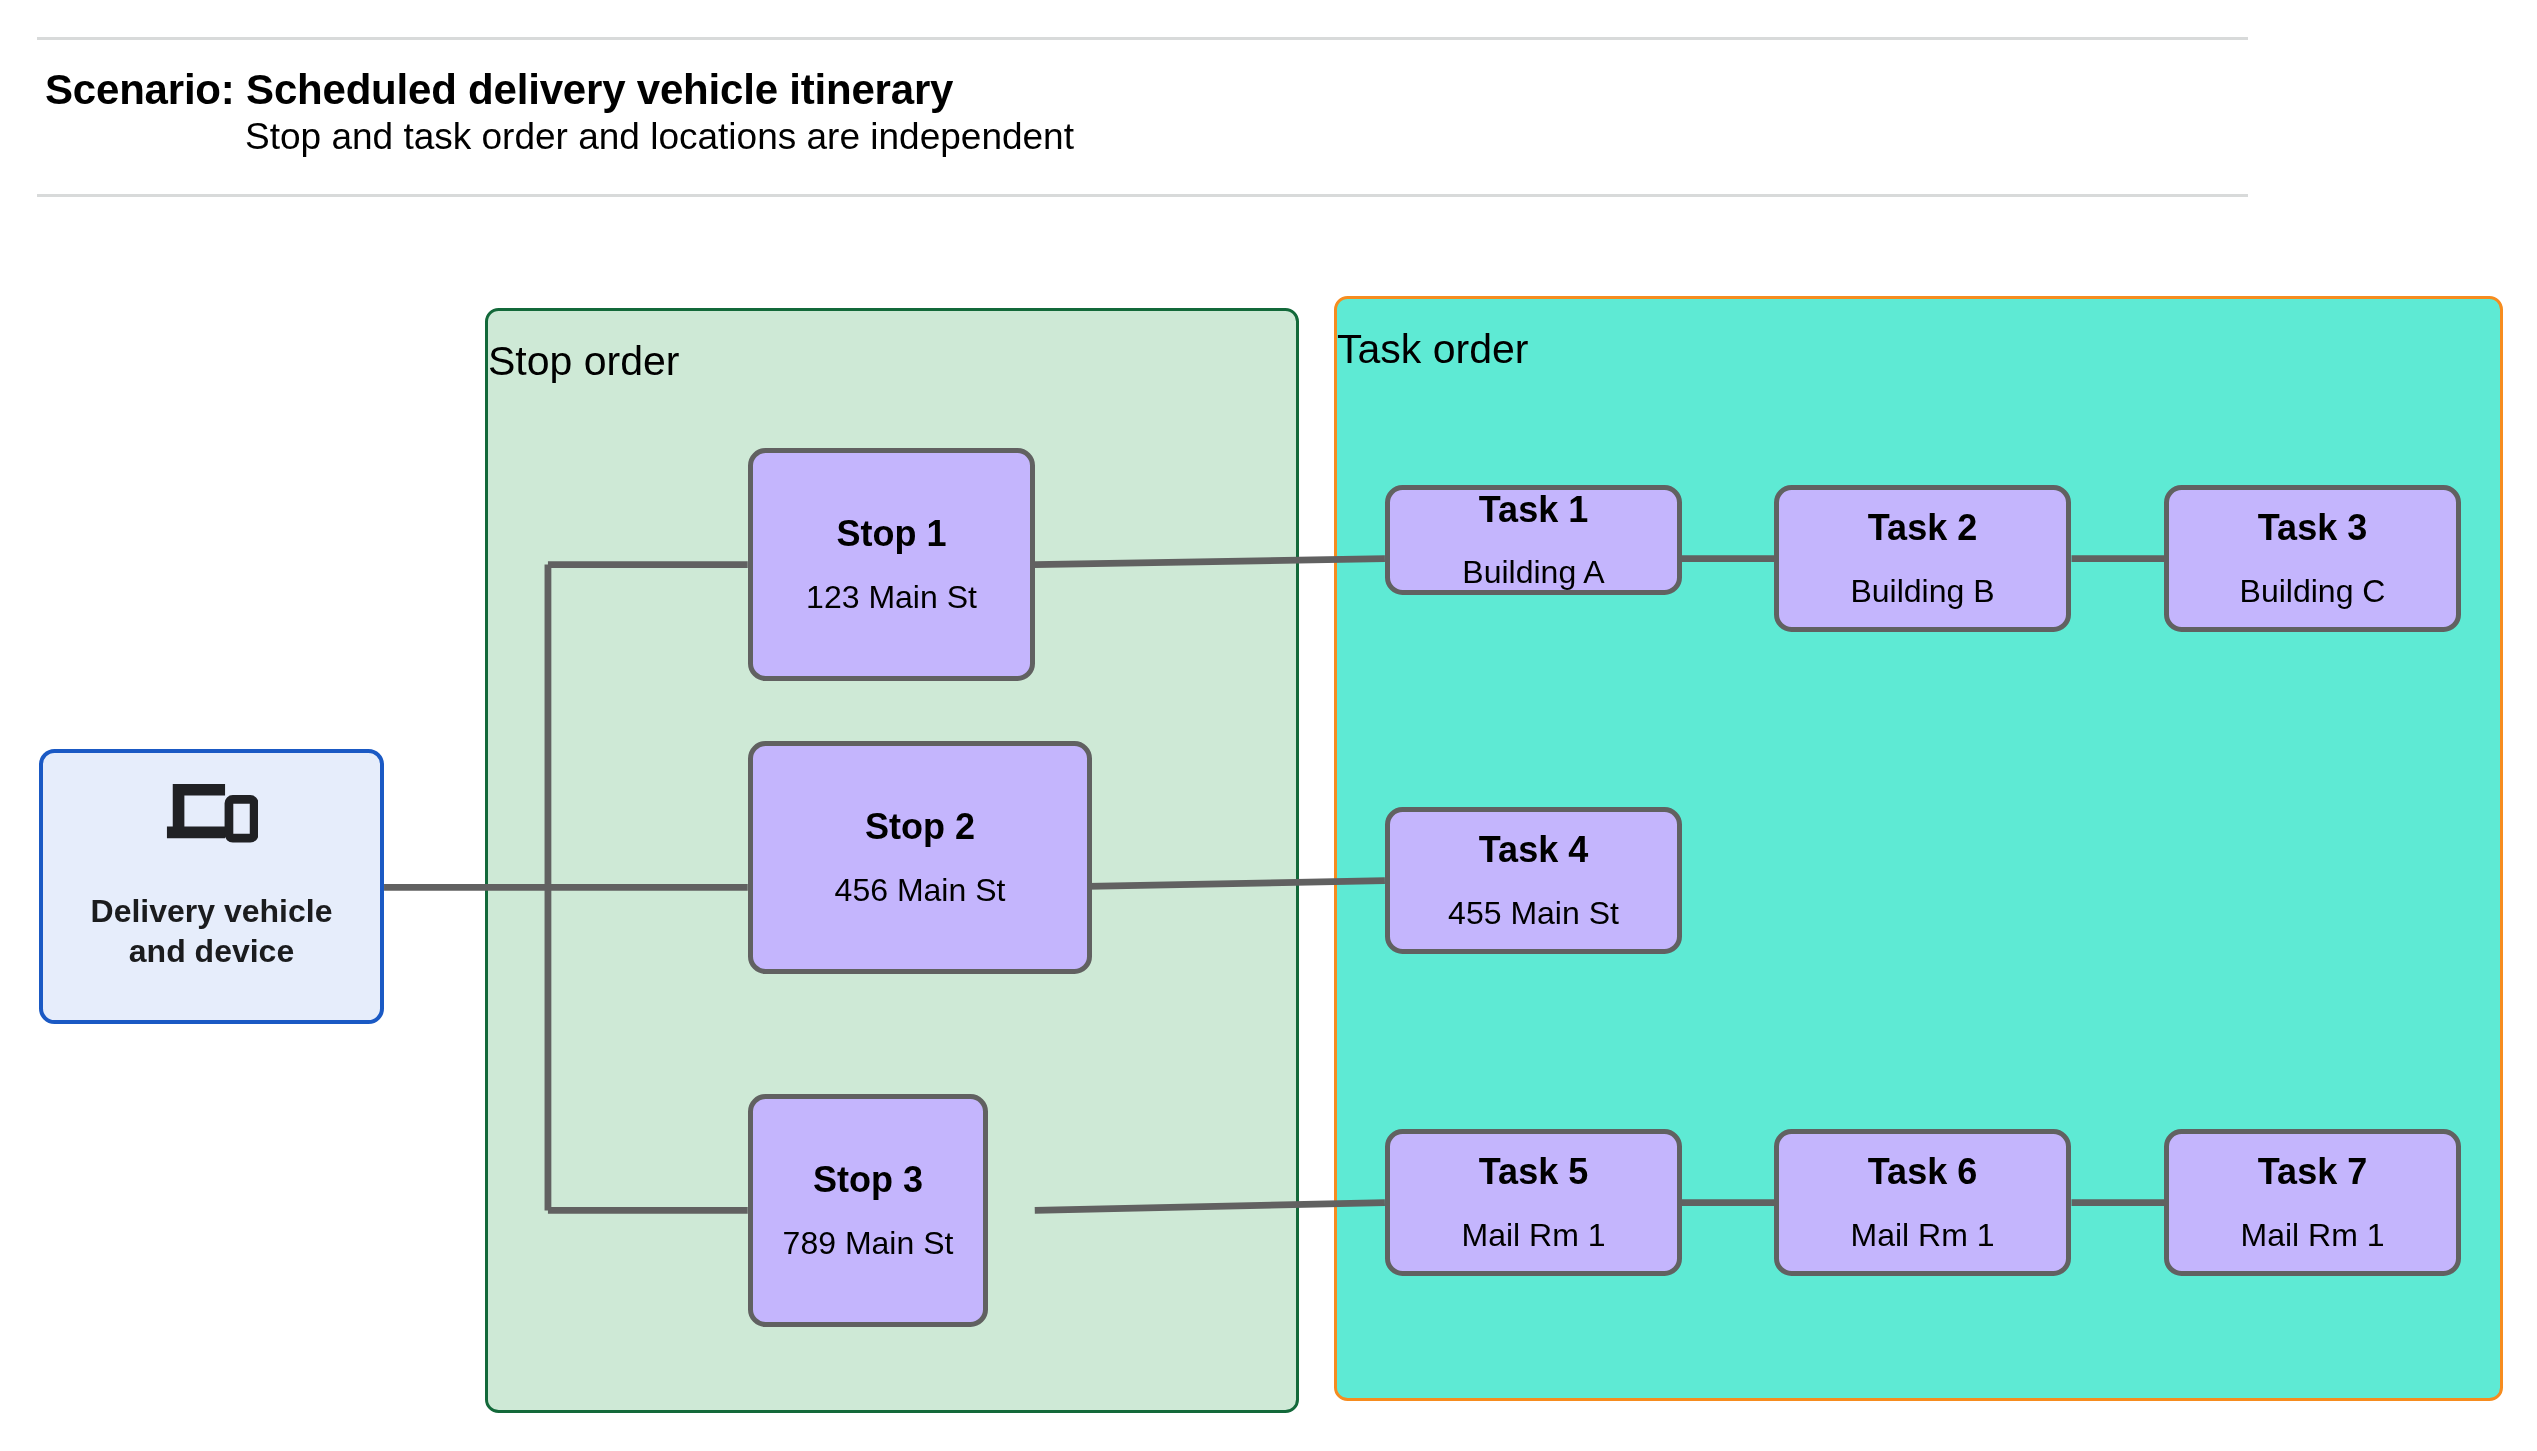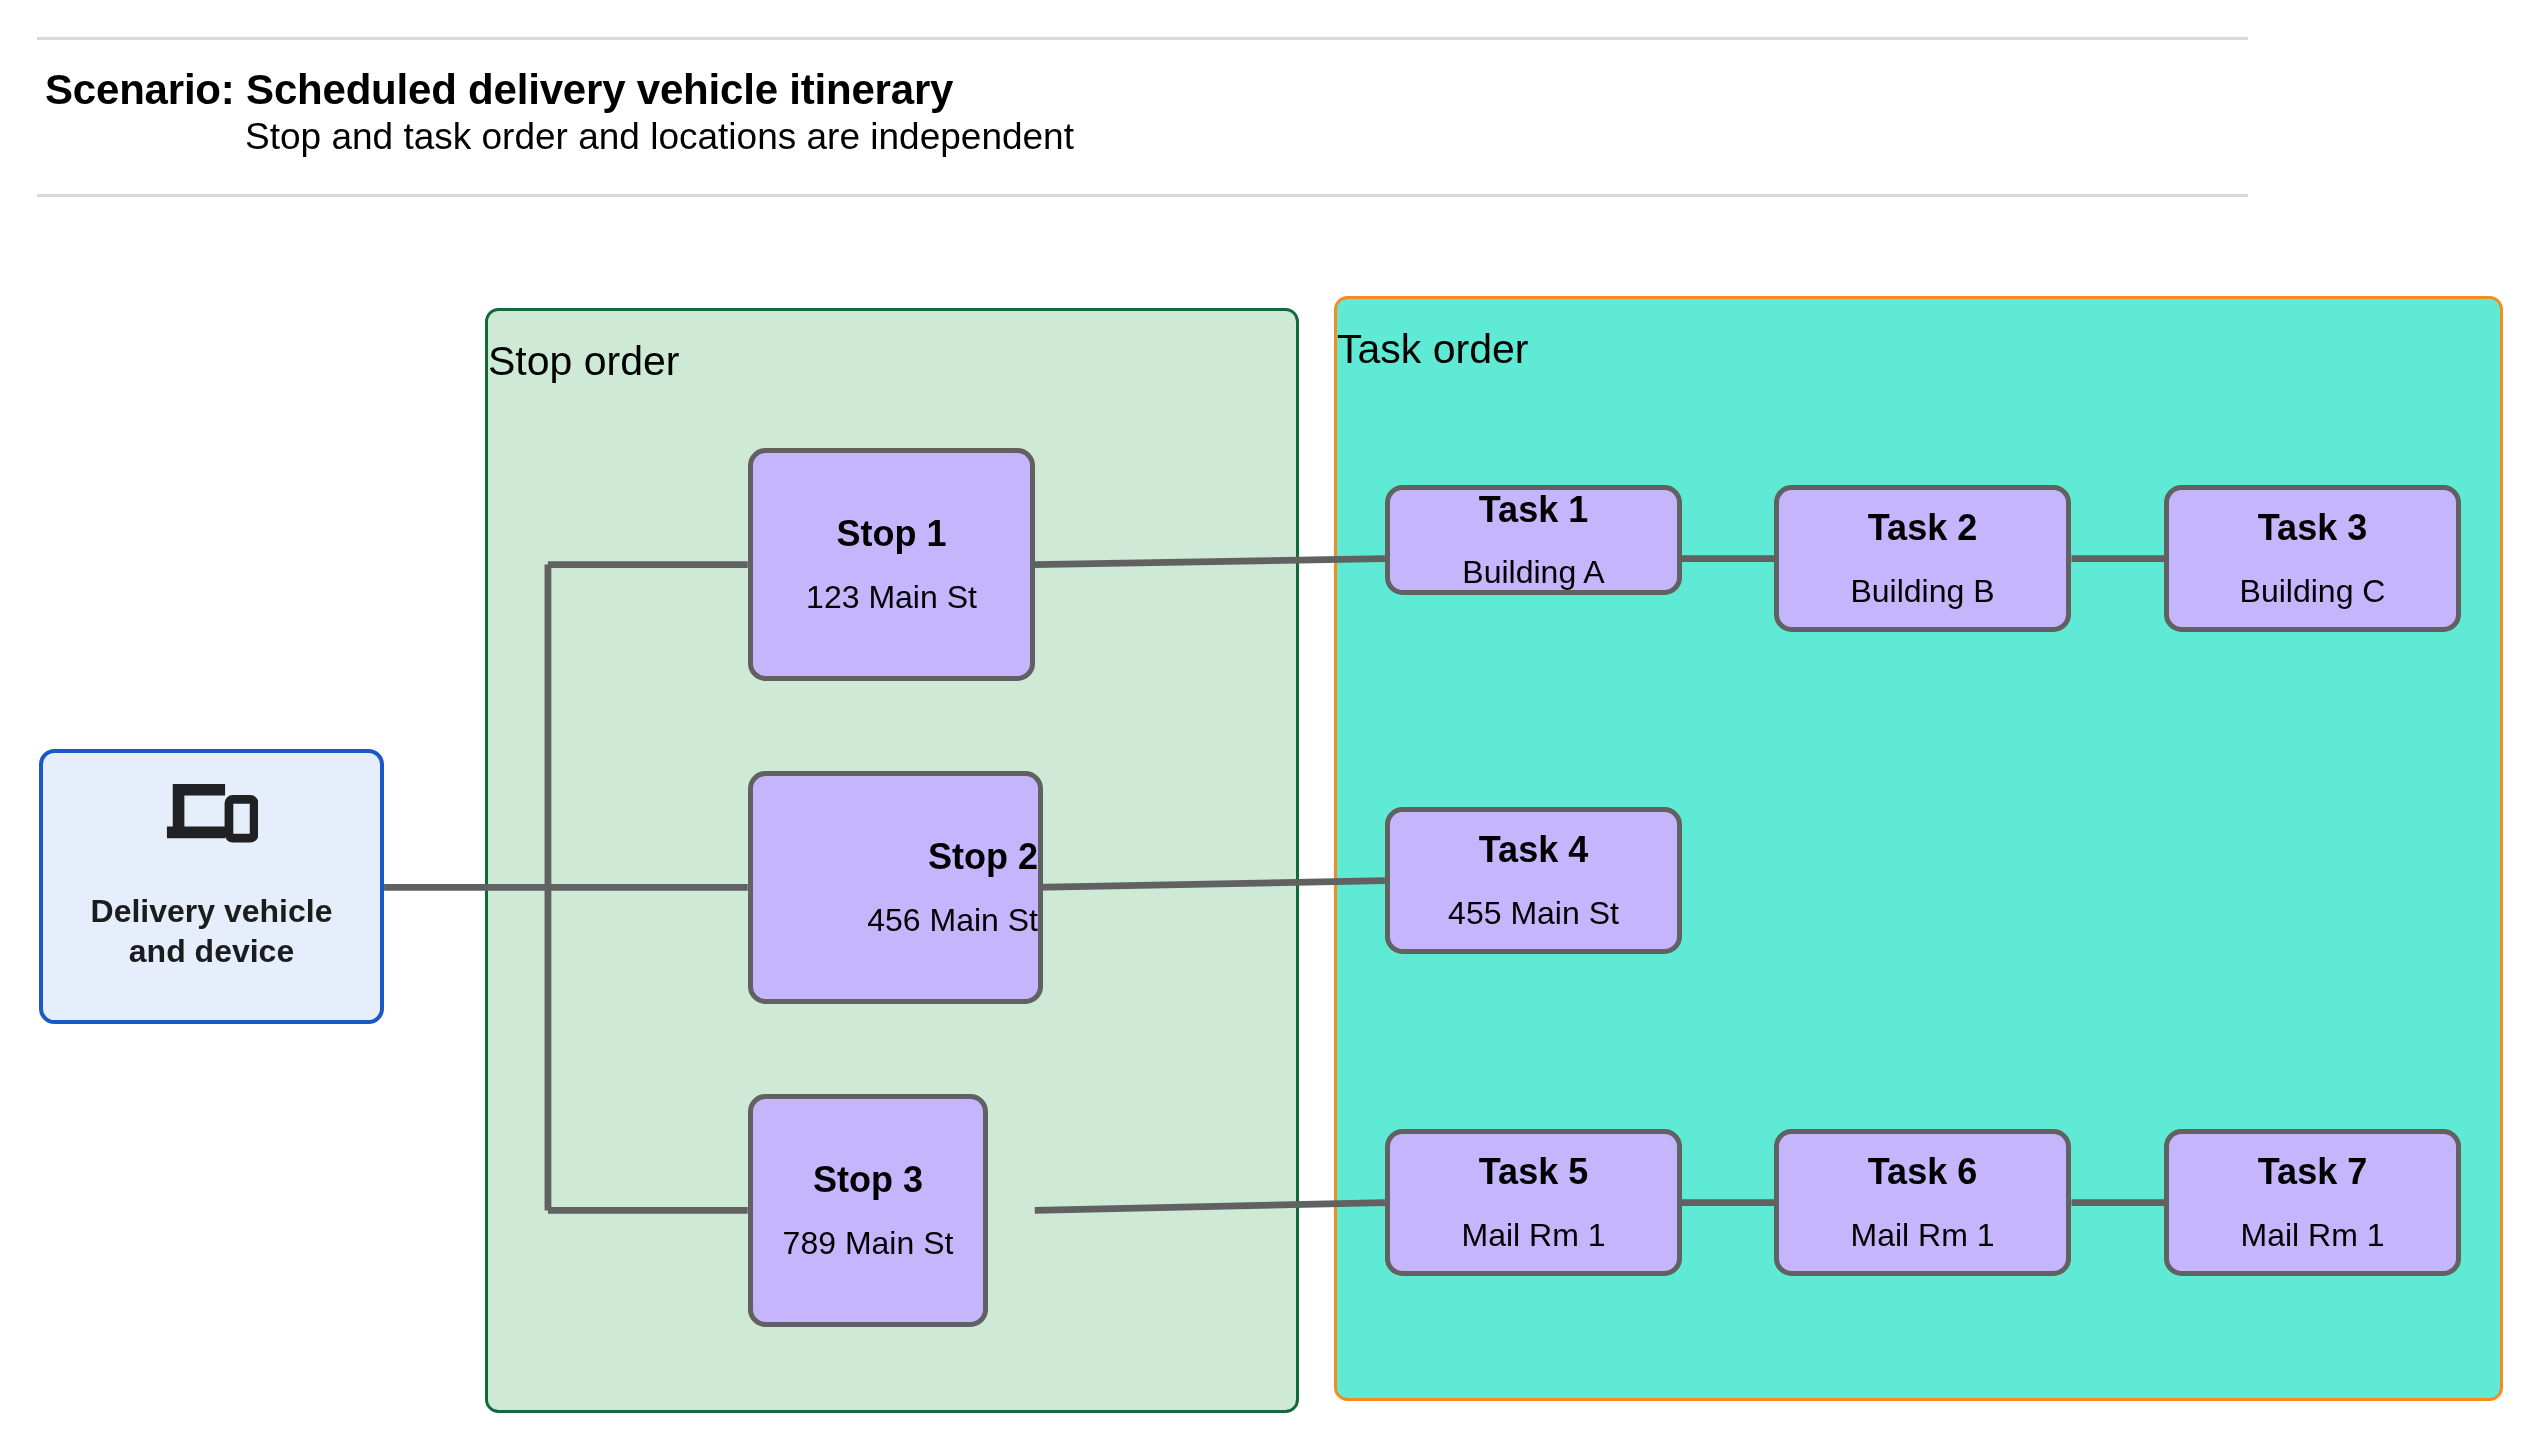--- a/index.html
+++ b/index.html
@@ -150,21 +150,21 @@
   .node .t2 {
     font-size: 32px;
     font-weight: normal;
     color: #000000;
     line-height: 1.2;
     margin-top: 23px;
   }
 
   
   .stop1 { left: 748px; top: 448px;  width: 287px; height: 233px; }
-  .stop2 { left: 748px; top: 771px;  width: 295px; height: 233px; align-items: flex-end; }
+  .stop2 { left: 748px; top: 741px;  width: 344px; height: 233px; }
   .stop3 { left: 748px; top: 1094px; width: 240px; height: 233px; }
 
   
   .task1 { left: 1385px; top: 485px;  width: 297px; height: 110px; }
   .task2 { left: 1774px; top: 485px;  width: 297px; height: 147px; }
   .task3 { left: 2164px; top: 485px;  width: 297px; height: 147px; }
   .task4 { left: 1385px; top: 807px;  width: 297px; height: 147px; }
   .task5 { left: 1385px; top: 1129px; width: 297px; height: 147px; }
   .task6 { left: 1774px; top: 1129px; width: 297px; height: 147px; }
   .task7 { left: 2164px; top: 1129px; width: 297px; height: 147px; }

